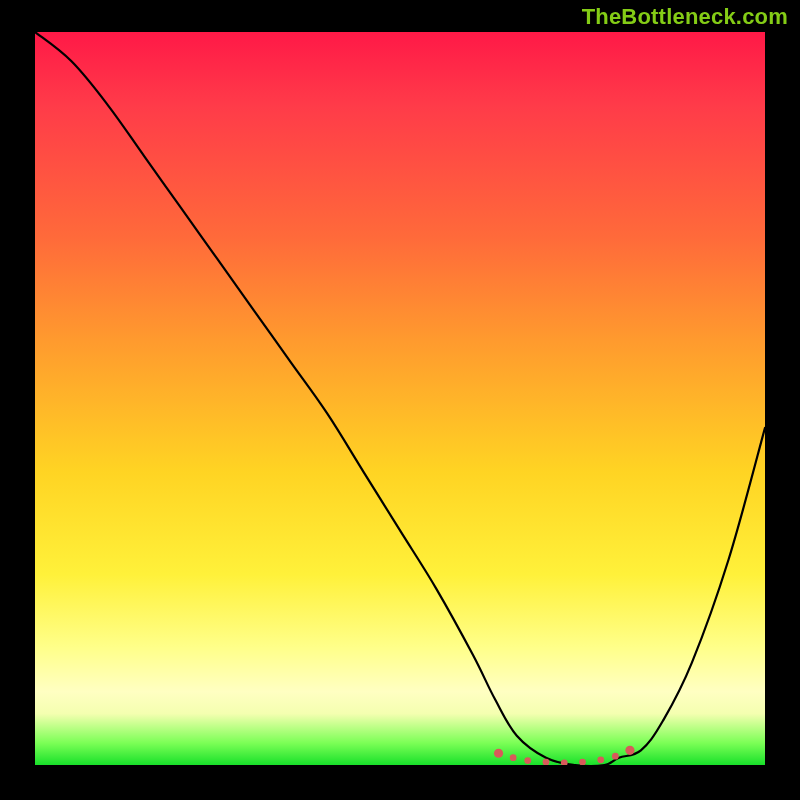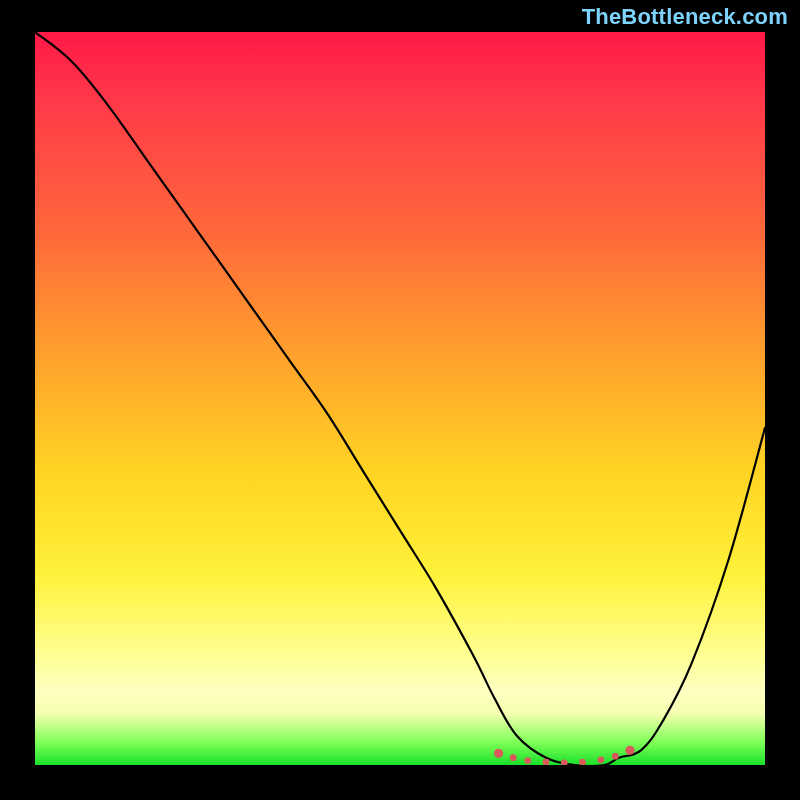--- a/index.html
+++ b/index.html
@@ -17,21 +17,21 @@
     height: 800px;
     background: #000;
     box-sizing: border-box;
   }
   .watermark {
     position: absolute;
     top: 4px;
     right: 12px;
     font-size: 22px;
     font-weight: 600;
-    color: #7dd3fc;
+    color: #84cc16;
     letter-spacing: 0.2px;
     z-index: 5;
     user-select: none;
   }
   .plot-area {
     position: absolute;
     left: 35px;
     top: 32px;
     width: 730px;
     height: 733px;

